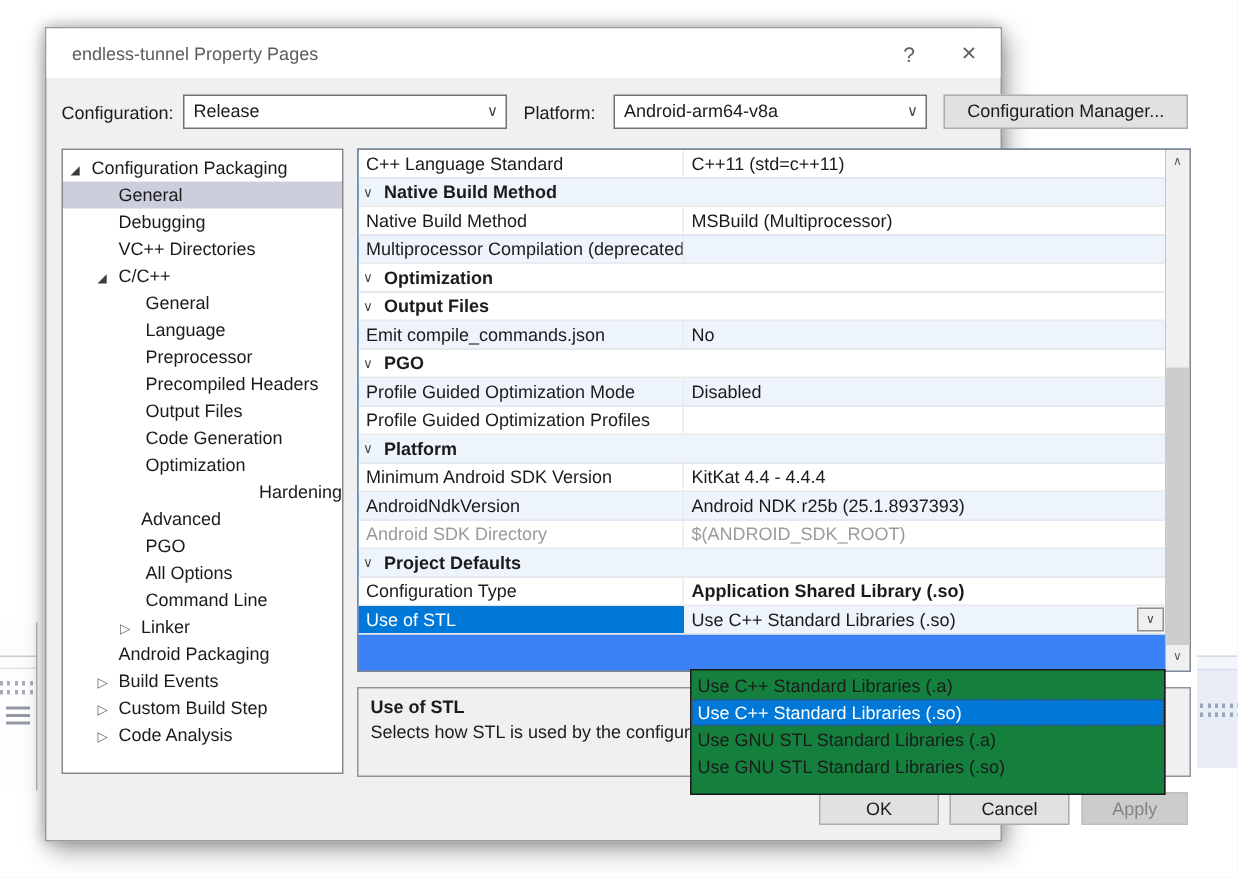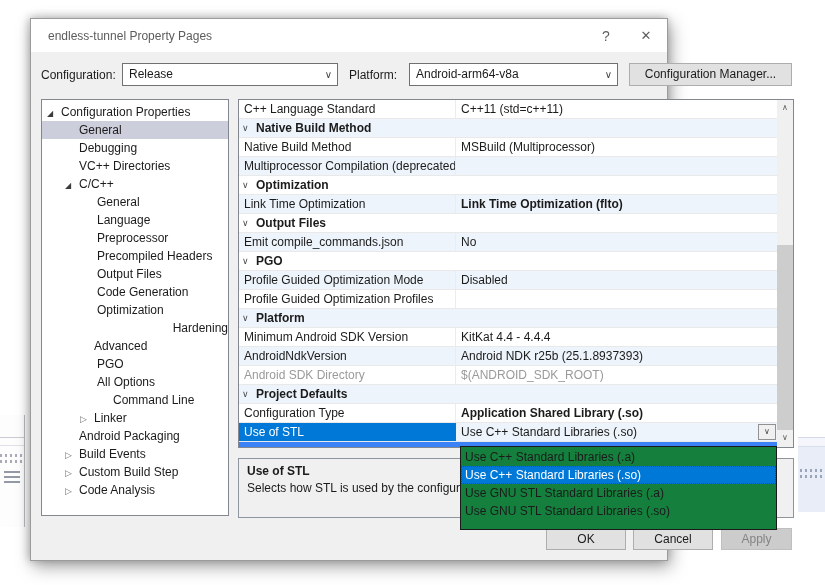--- a/index.html
+++ b/index.html
@@ -112,37 +112,37 @@
     <span class="chev">∨</span>
   </div>
   <span class="lbl lbl-platform">Platform:</span>
   <div class="combo combo-platform">
     <span>Android-arm64-v8a</span>
     <span class="chev">∨</span>
   </div>
   <div class="push-btn btn-cfgmgr">Configuration Manager...</div>
 
   <div class="tree" id="tree-list">
-      <div class="tree-row" style="padding-left: 5px;"><span class="tree-glyph">◢</span><span>Configuration Properties</span></div>
+      <div class="tree-row" style="padding-left: 5px;"><span class="tree-glyph">◢</span><span>Configuration Packaging</span></div>
       <div class="tree-row selected" style="padding-left: 23px;"><span class="tree-glyph"></span><span>General</span></div>
       <div class="tree-row" style="padding-left: 23px;"><span class="tree-glyph"></span><span>Debugging</span></div>
       <div class="tree-row" style="padding-left: 23px;"><span class="tree-glyph"></span><span>VC++ Directories</span></div>
       <div class="tree-row" style="padding-left: 23px;"><span class="tree-glyph">◢</span><span>C/C++</span></div>
       <div class="tree-row" style="padding-left: 41px;"><span class="tree-glyph"></span><span>General</span></div>
       <div class="tree-row" style="padding-left: 41px;"><span class="tree-glyph"></span><span>Language</span></div>
       <div class="tree-row" style="padding-left: 41px;"><span class="tree-glyph"></span><span>Preprocessor</span></div>
       <div class="tree-row" style="padding-left: 41px;"><span class="tree-glyph"></span><span>Precompiled Headers</span></div>
       <div class="tree-row" style="padding-left: 41px;"><span class="tree-glyph"></span><span>Output Files</span></div>
       <div class="tree-row" style="padding-left: 41px;"><span class="tree-glyph"></span><span>Code Generation</span></div>
       <div class="tree-row" style="padding-left: 41px;"><span class="tree-glyph"></span><span>Optimization</span></div>
       <div class="tree-row" style="padding-left: 41px; text-align: right;"><span class="tree-glyph"></span><span>Hardening</span></div>
       <div class="tree-row" style="padding-left: 38px;"><span class="tree-glyph"></span><span>Advanced</span></div>
       <div class="tree-row" style="padding-left: 41px;"><span class="tree-glyph"></span><span>PGO</span></div>
       <div class="tree-row" style="padding-left: 41px;"><span class="tree-glyph"></span><span>All Options</span></div>
-      <div class="tree-row" style="padding-left: 57px;"><span class="tree-glyph"></span><span>Command Line</span></div>
+      <div class="tree-row" style="padding-left: 41px;"><span class="tree-glyph"></span><span>Command Line</span></div>
       <div class="tree-row" style="padding-left: 38px;"><span class="tree-glyph hollow">▷</span><span>Linker</span></div>
       <div class="tree-row" style="padding-left: 23px;"><span class="tree-glyph"></span><span>Android Packaging</span></div>
       <div class="tree-row" style="padding-left: 23px;"><span class="tree-glyph hollow">▷</span><span>Build Events</span></div>
       <div class="tree-row" style="padding-left: 23px;"><span class="tree-glyph hollow">▷</span><span>Custom Build Step</span></div>
       <div class="tree-row" style="padding-left: 23px;"><span class="tree-glyph hollow">▷</span><span>Code Analysis</span></div>
     </div>
 
   <div class="grid">
     <div class="grid-rows" id="grid-rows">
         <div class="grid-row">
@@ -156,24 +156,20 @@
           <div class="cell-name">Native Build Method</div>
           <div class="cell-value">MSBuild (Multiprocessor)</div>
         </div>
         <div class="grid-row alt">
           <div class="cell-name">Multiprocessor Compilation (deprecated)</div>
           <div class="cell-value"></div>
         </div>
         <div class="grid-row">
           <div class="cell-group"><span class="group-chev">∨</span>Optimization</div>
         </div>
-        <div class="grid-row alt">
-          <div class="cell-name">Link Time Optimization</div>
-          <div class="cell-value bold">Link Time Optimization (flto)</div>
-        </div>
         <div class="grid-row">
           <div class="cell-group"><span class="group-chev">∨</span>Output Files</div>
         </div>
         <div class="grid-row alt">
           <div class="cell-name">Emit compile_commands.json</div>
           <div class="cell-value">No</div>
         </div>
         <div class="grid-row">
           <div class="cell-group"><span class="group-chev">∨</span>PGO</div>
         </div>

